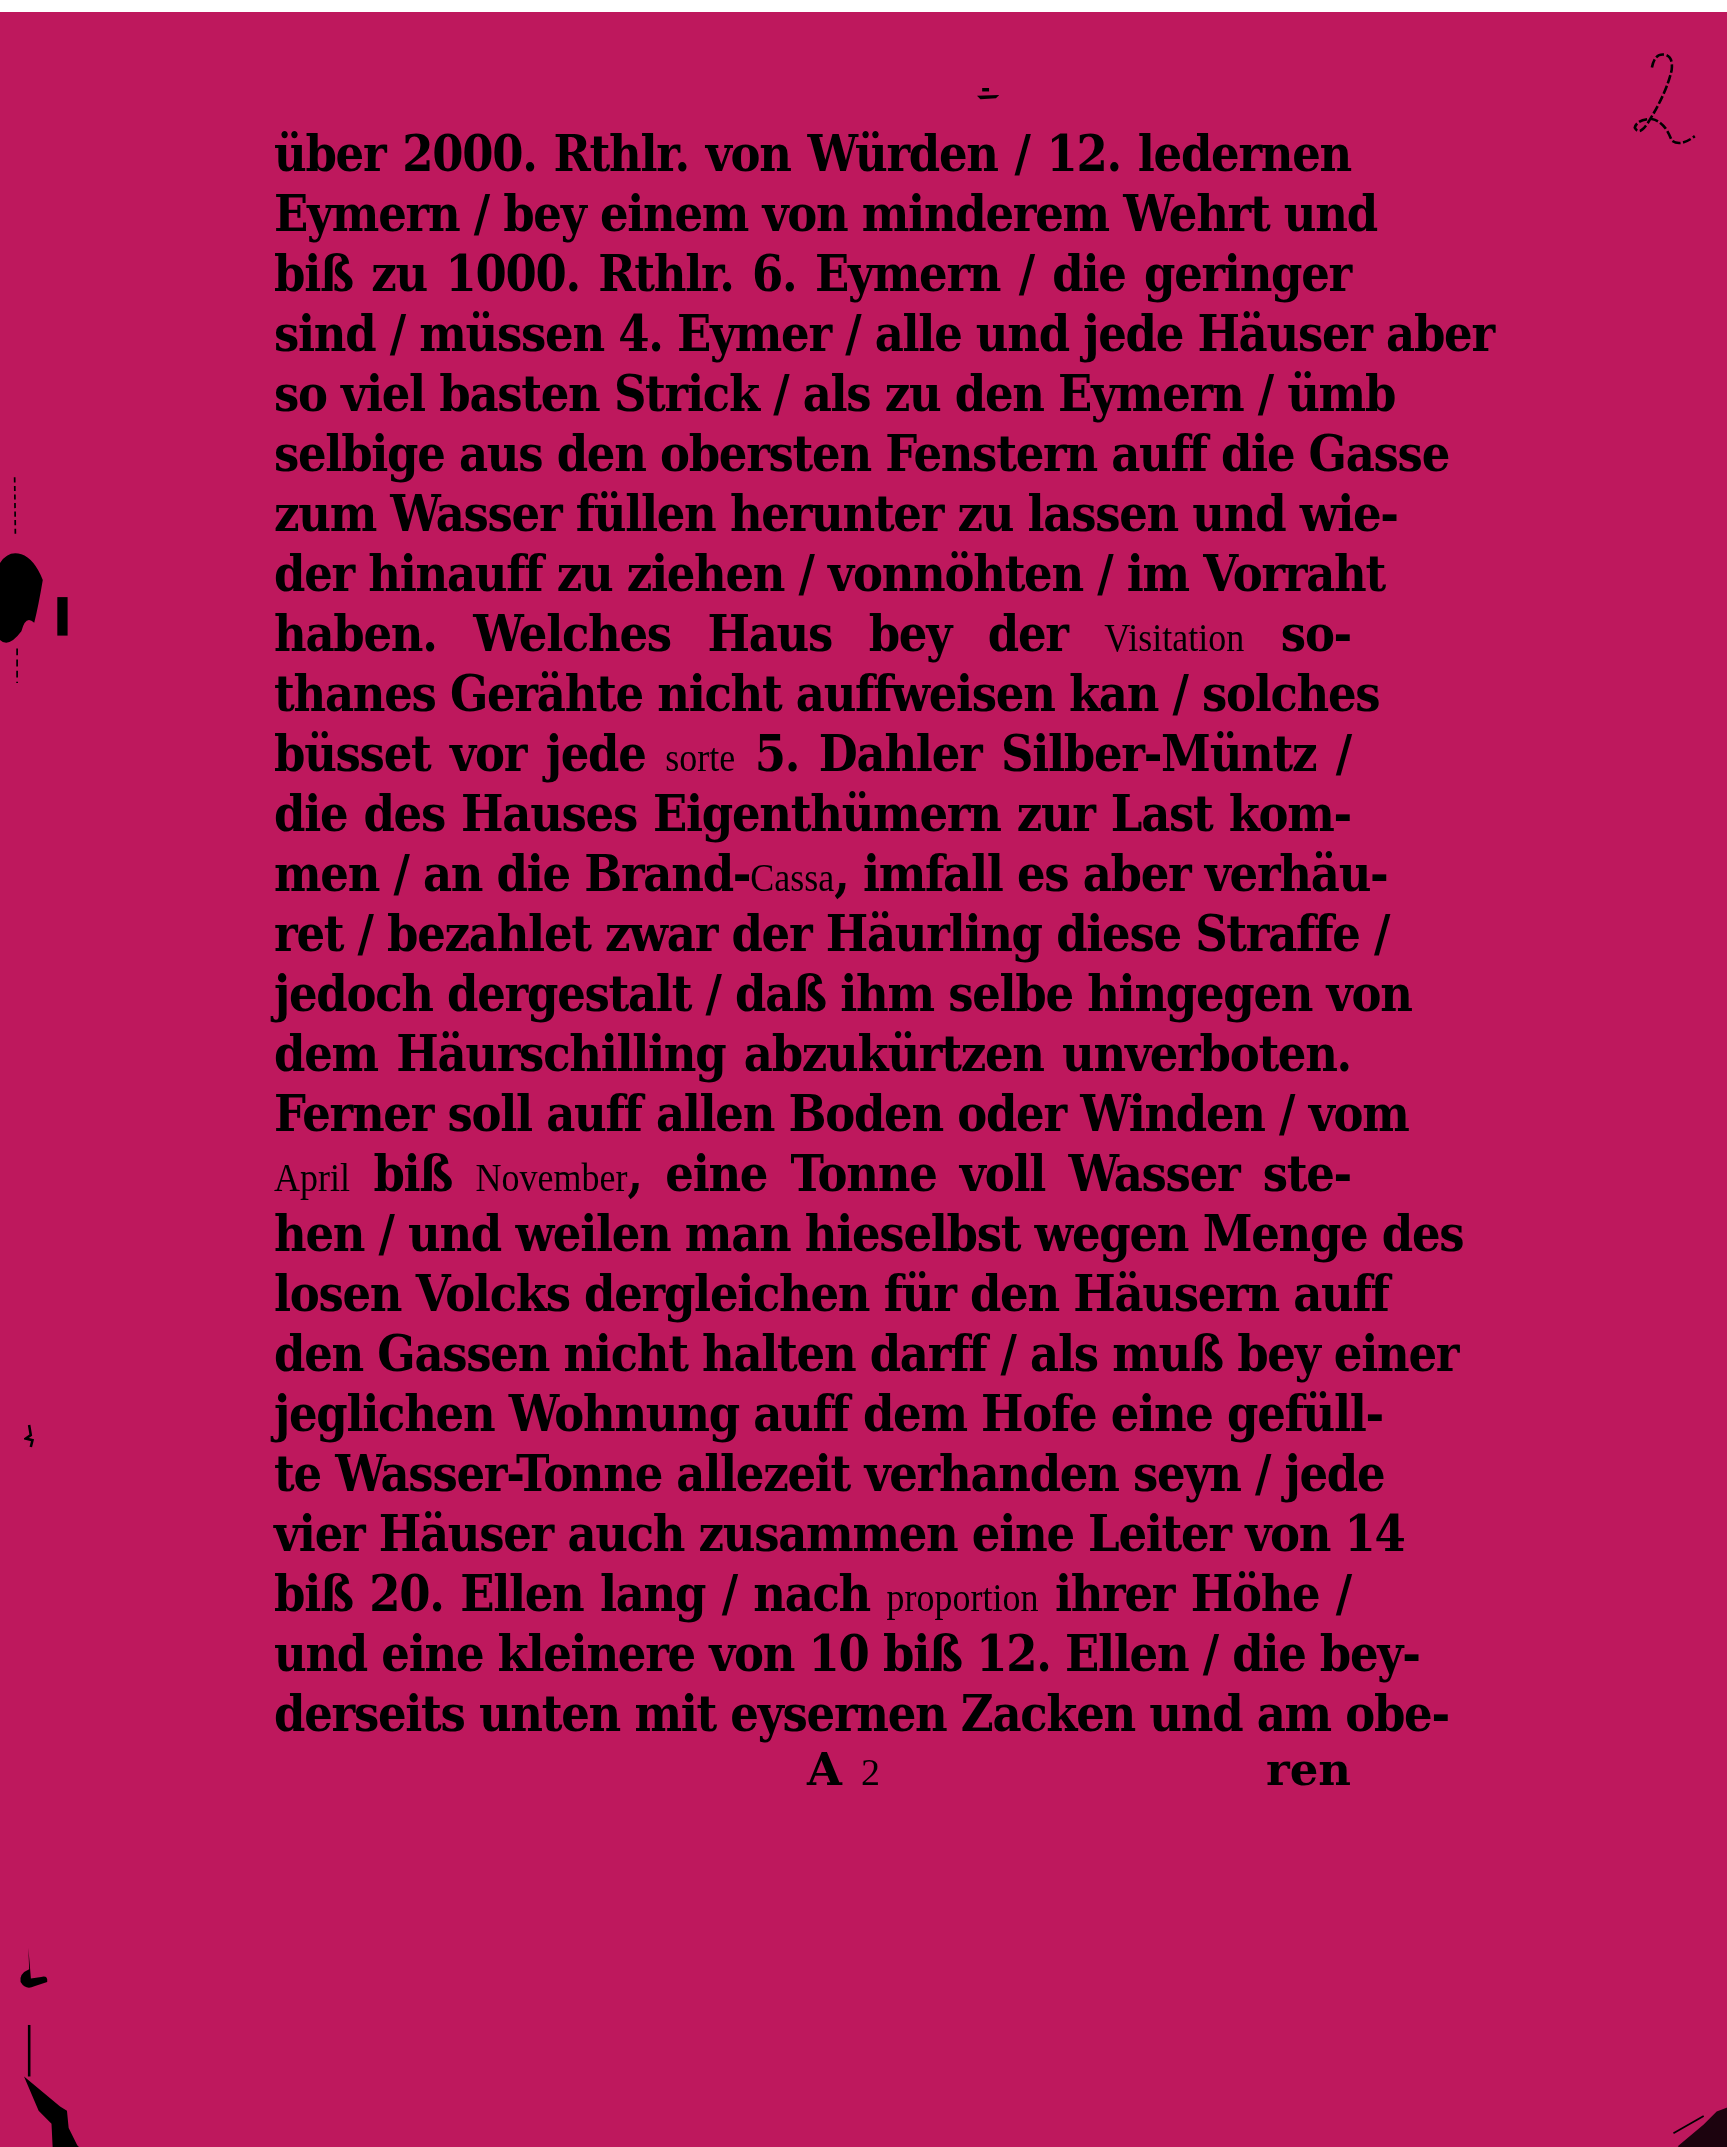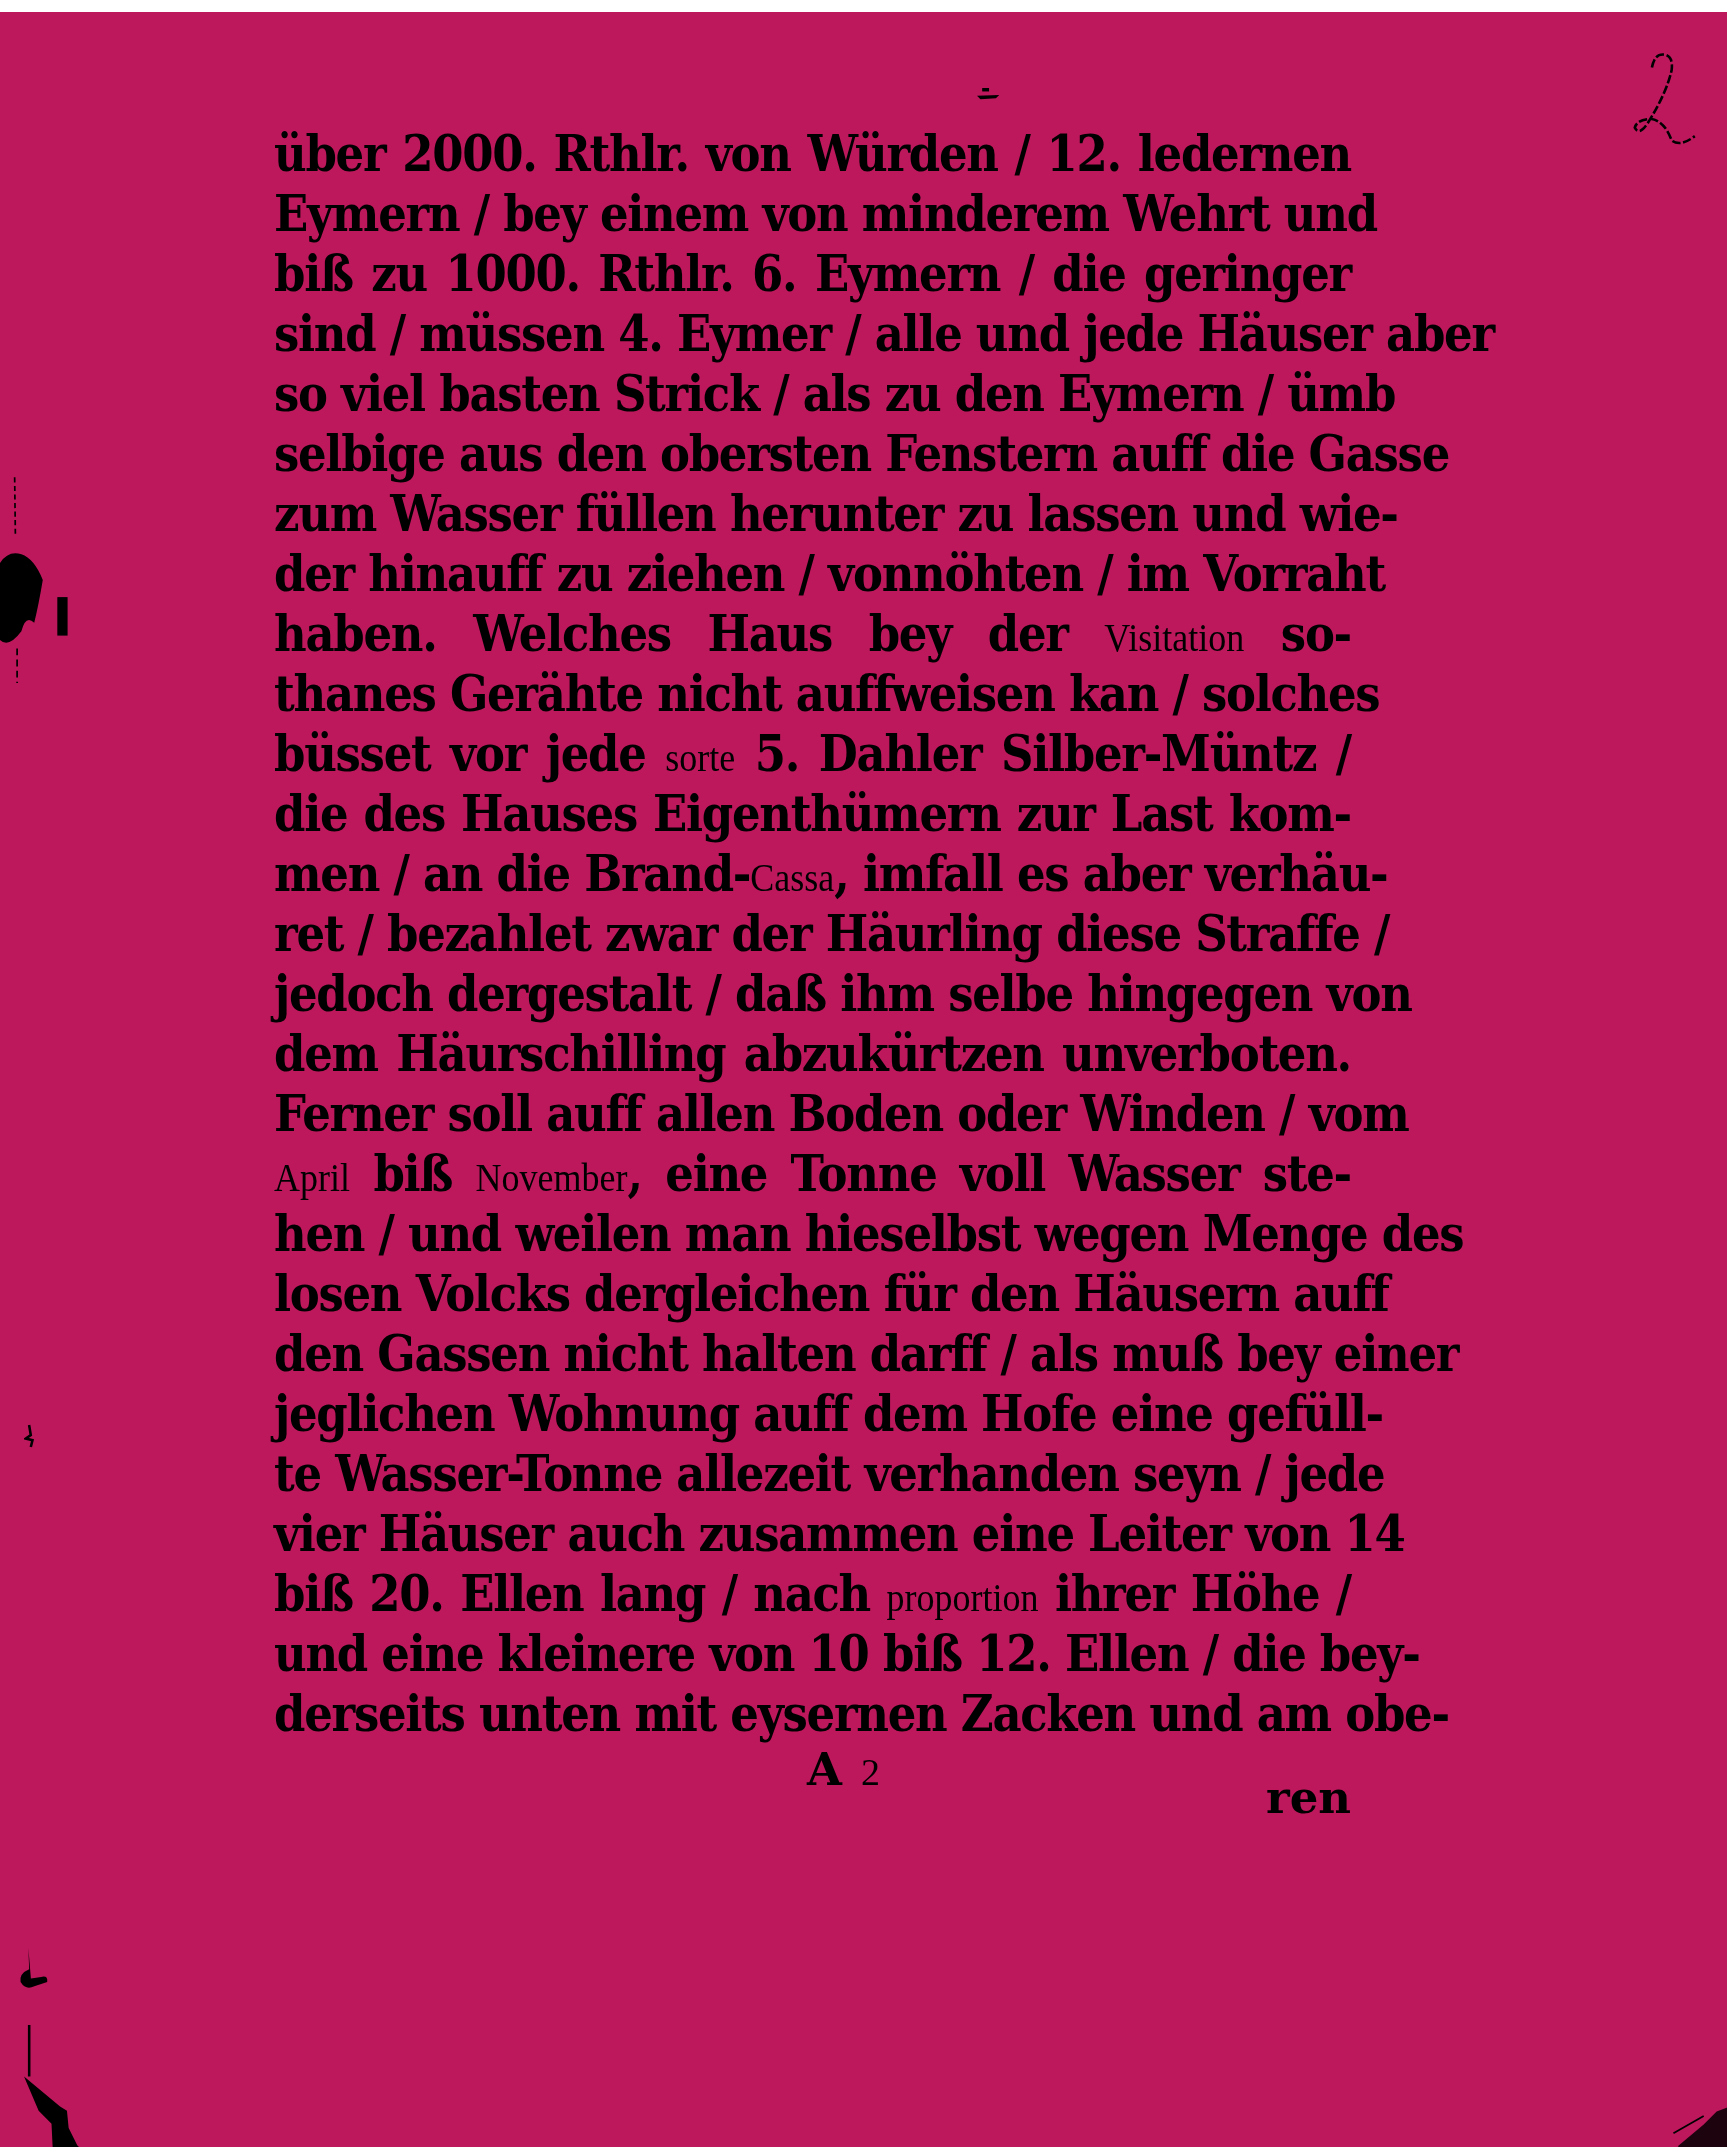--- a/index.html
+++ b/index.html
@@ -33,21 +33,21 @@
       letter-spacing: 0;
     }
     .catch-row {
       position: absolute; left: 274px; top: 1618px; width: 1077px; height: 69px;
       font-family: "DejaVu Serif", serif; font-weight: bold; font-size: 45px; color: #000;
     }
     .signature {
       position: absolute; left: 533px; top: 0;
     }
     .signature .sig-num { font-family: "Liberation Serif", serif; font-weight: normal; font-size: 38px; margin-left: 19px; }
-    .catchword { position: absolute; right: 0; top: 0; margin-top: 28px; }
+    .catchword { position: absolute; right: 0; top: 0; }
     .top-mark {
       position: absolute; left: 977px; top: 76px; width: 22.4px; height: 13.8px;
     }
     .folio {
       position: absolute; left: 1613px; top: 17px; width: 95px; height: 120px;
     }
     .edge-artifact { position: absolute; }
   </style>
 </head>
 <body>

